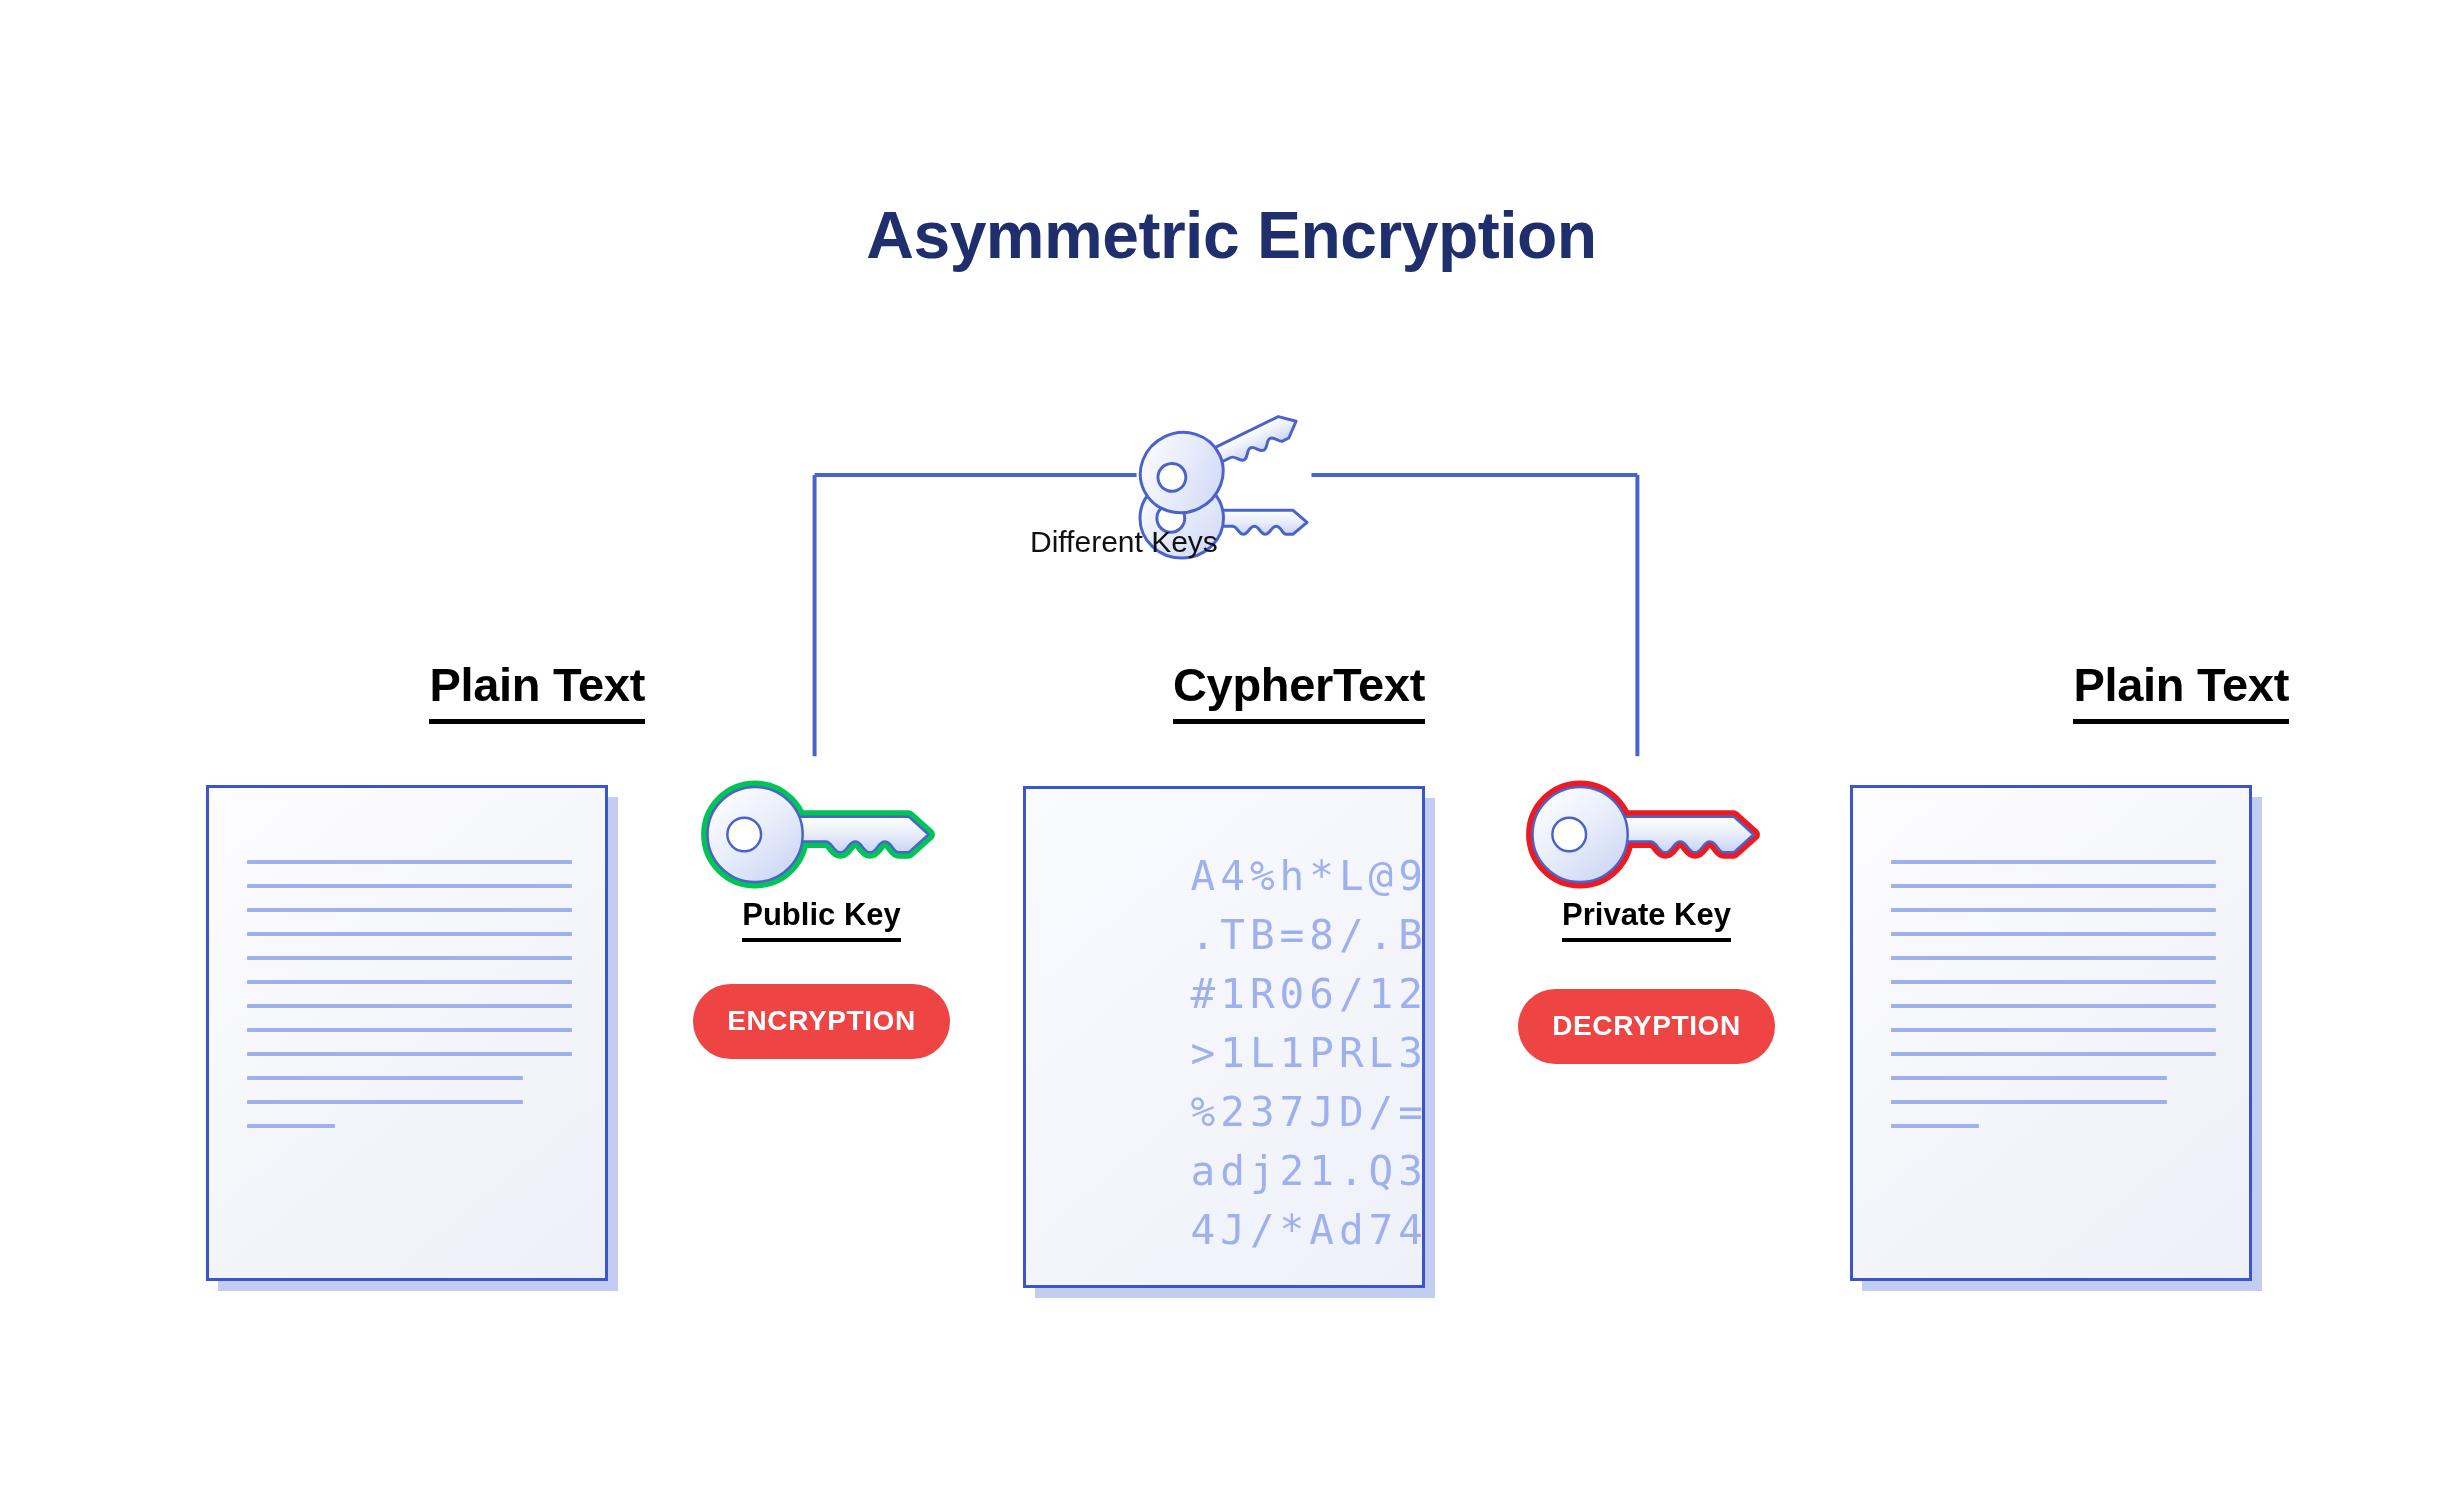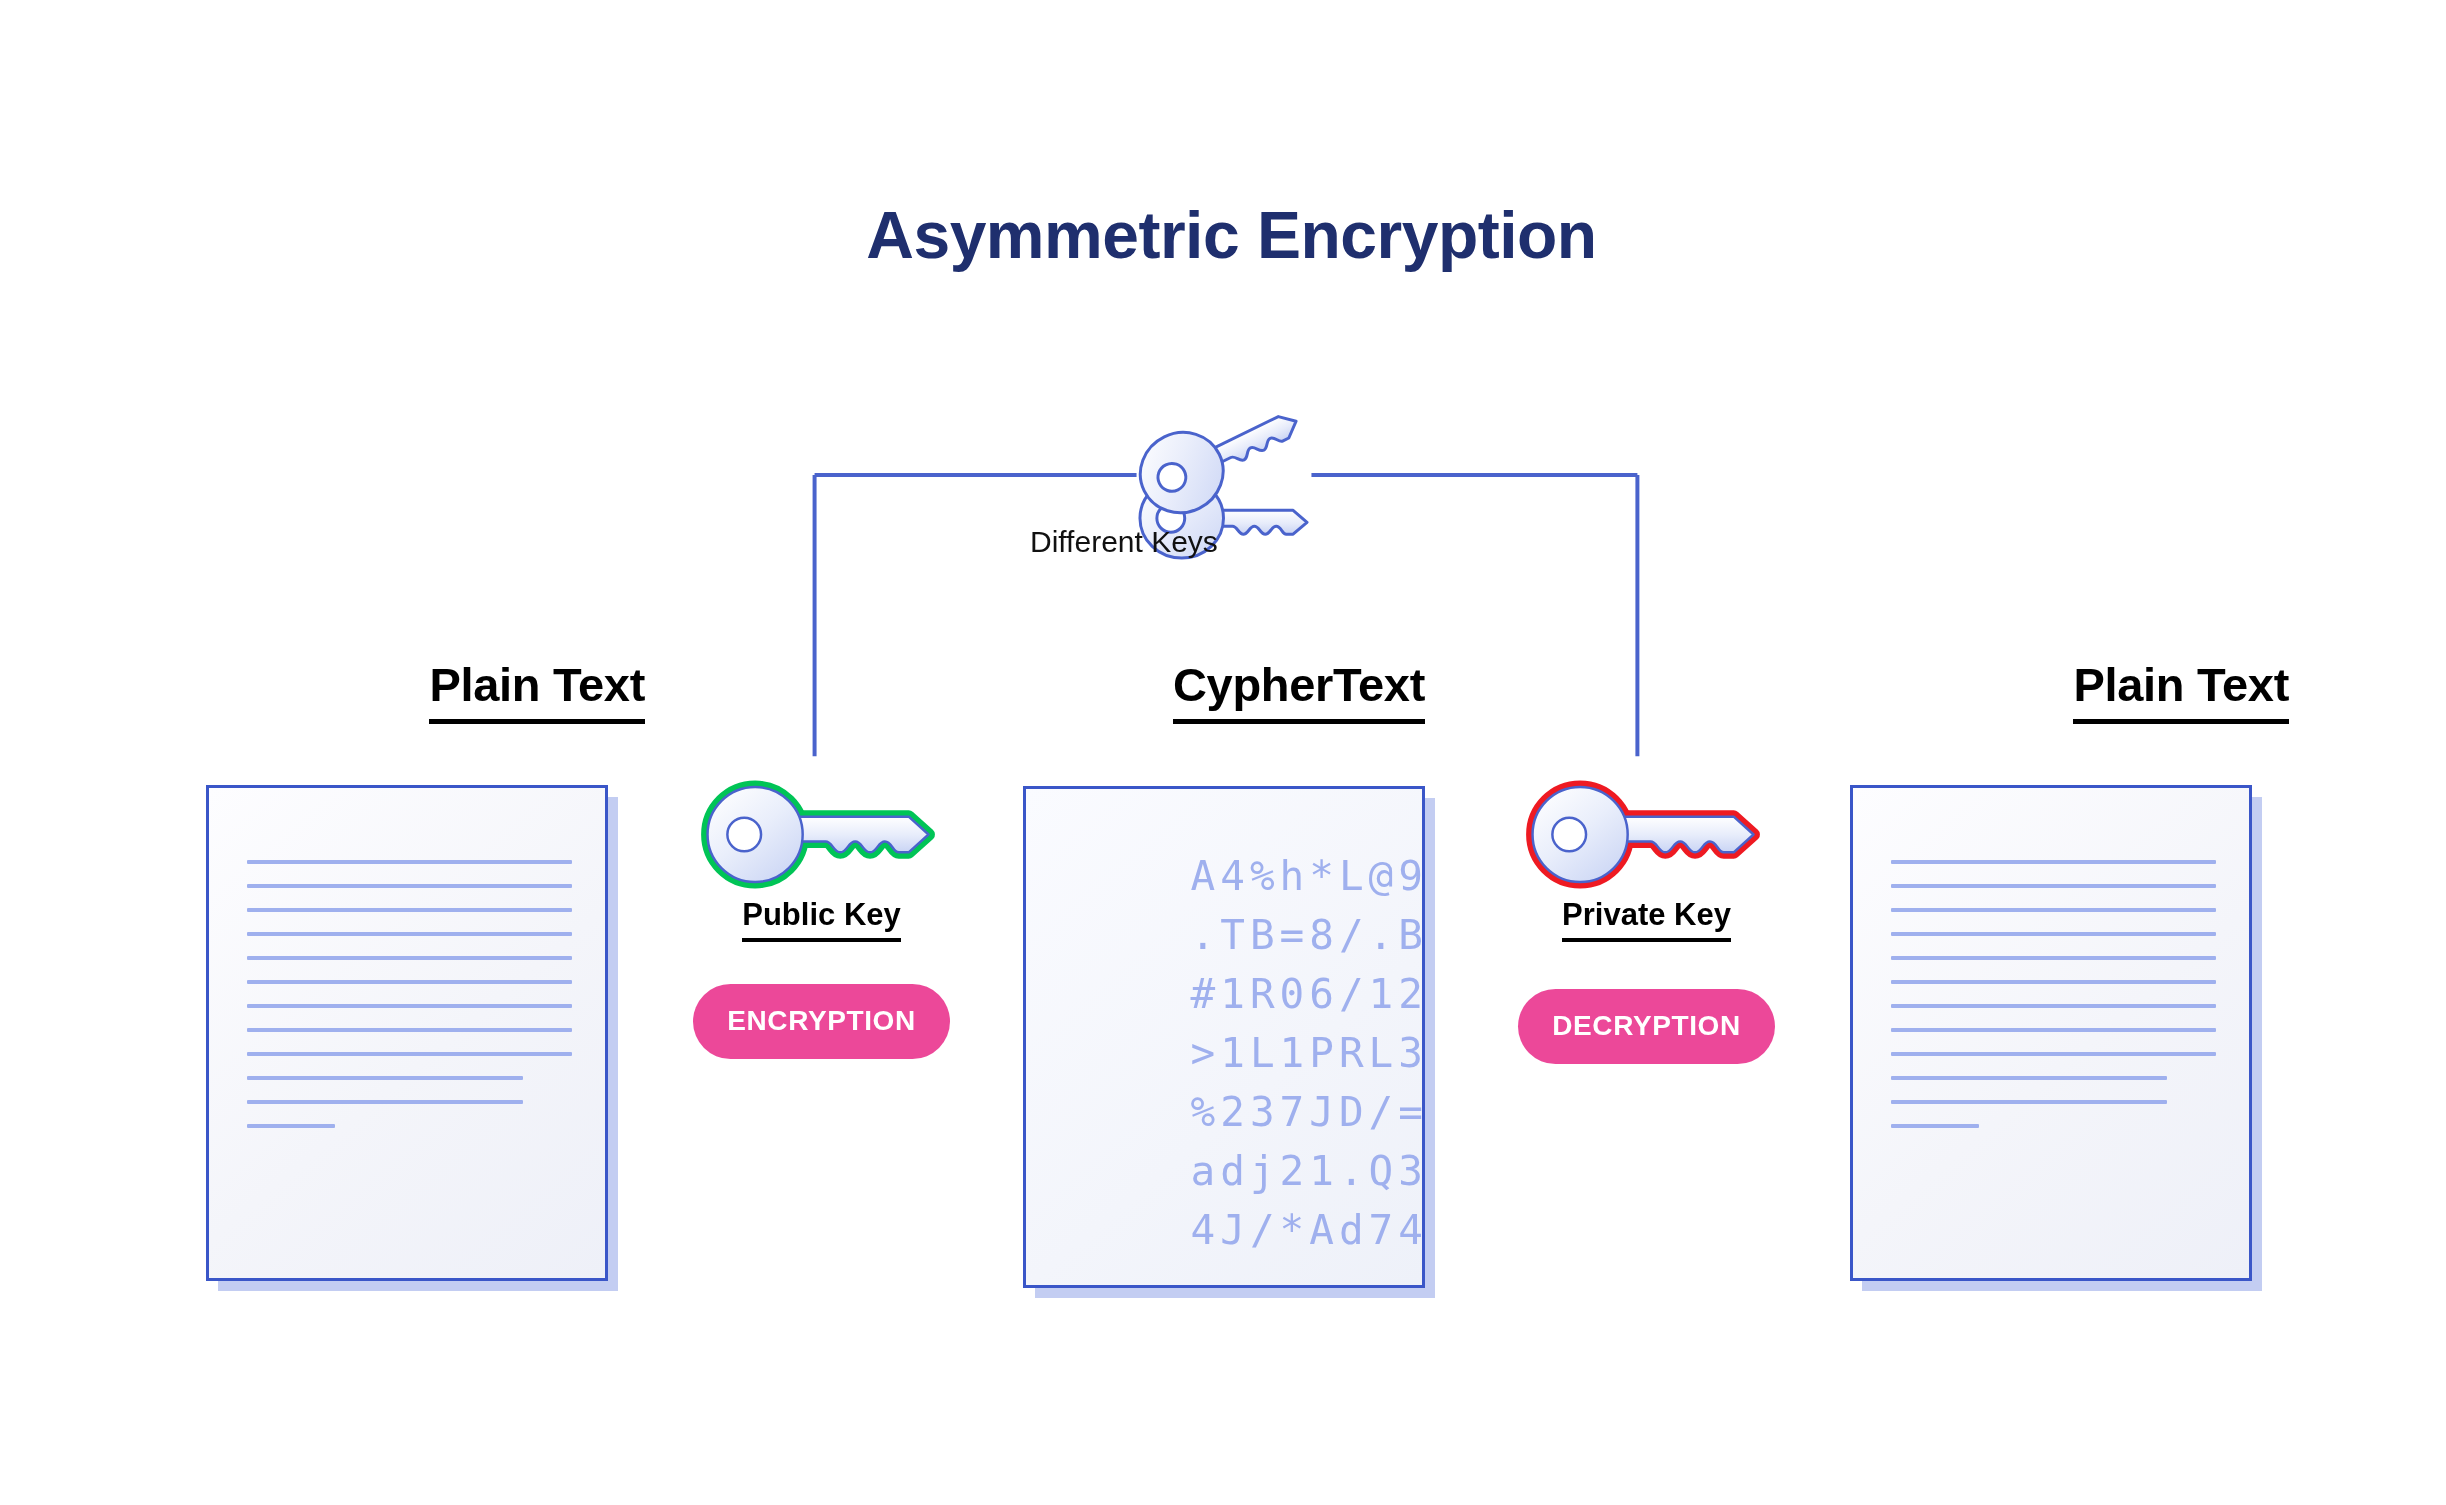--- a/index.html
+++ b/index.html
@@ -152,21 +152,21 @@
   }
   .key-label span.u {
     display: inline-block;
     border-bottom: 4px solid #000000;
     padding-bottom: 5px;
   }
 
   .pill-btn {
     display: inline-block;
     margin-top: 42px;
-    background: #ec4899;
+    background: #ef4444;
     color: #ffffff;
     border: none;
     border-radius: 80px;
     padding: 23px 34px 24px 34px;
     font-family: "Liberation Sans", sans-serif;
     font-size: 28px;
     font-weight: 700;
     letter-spacing: 0.6px;
     cursor: pointer;
     line-height: 1;

